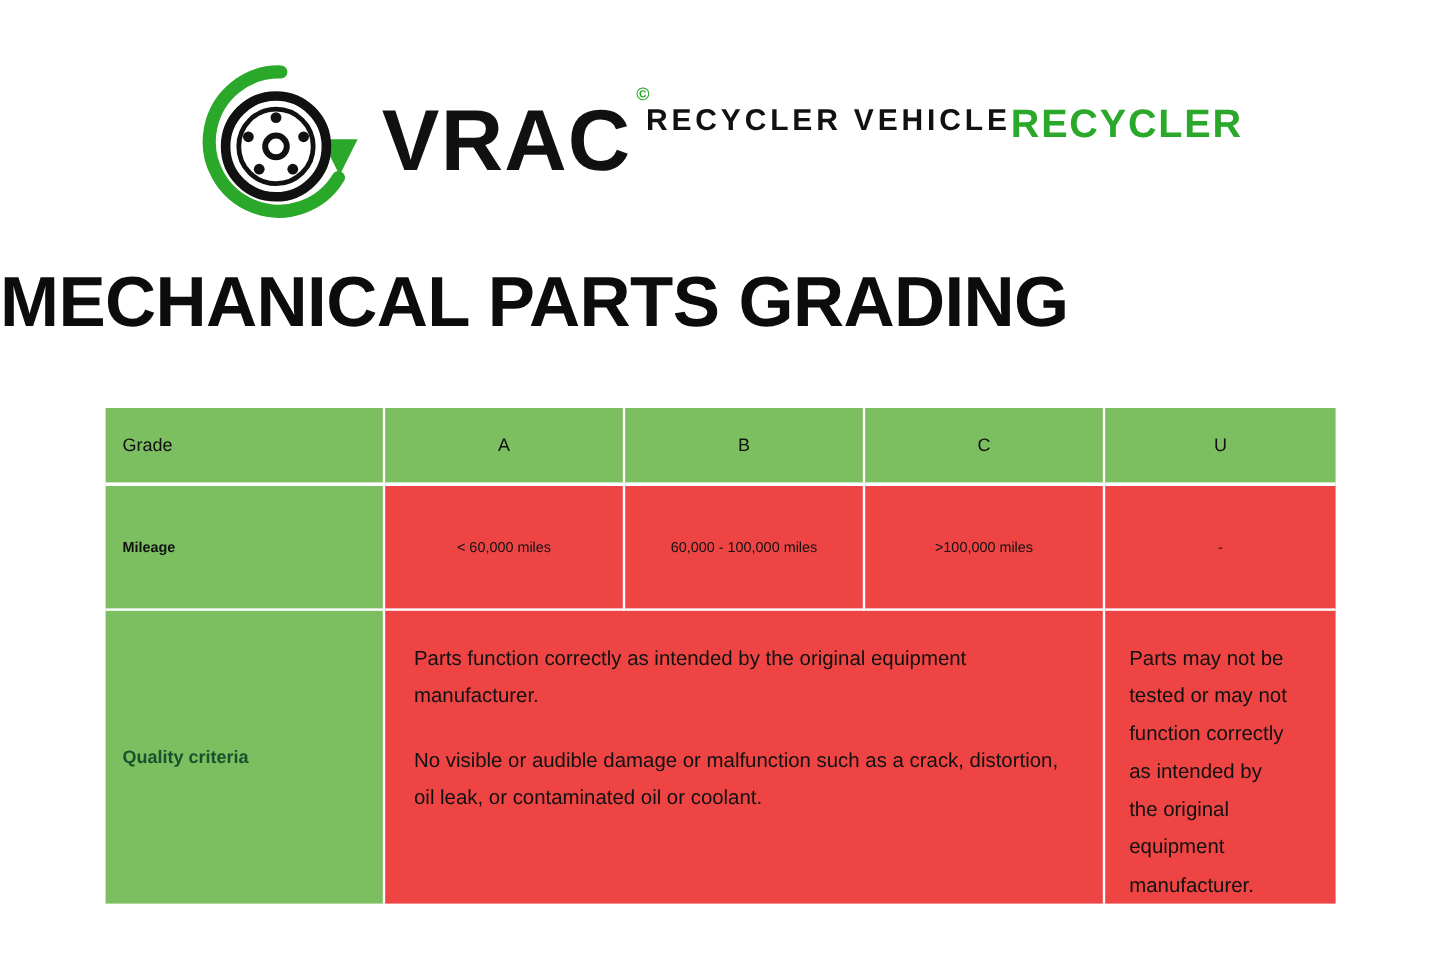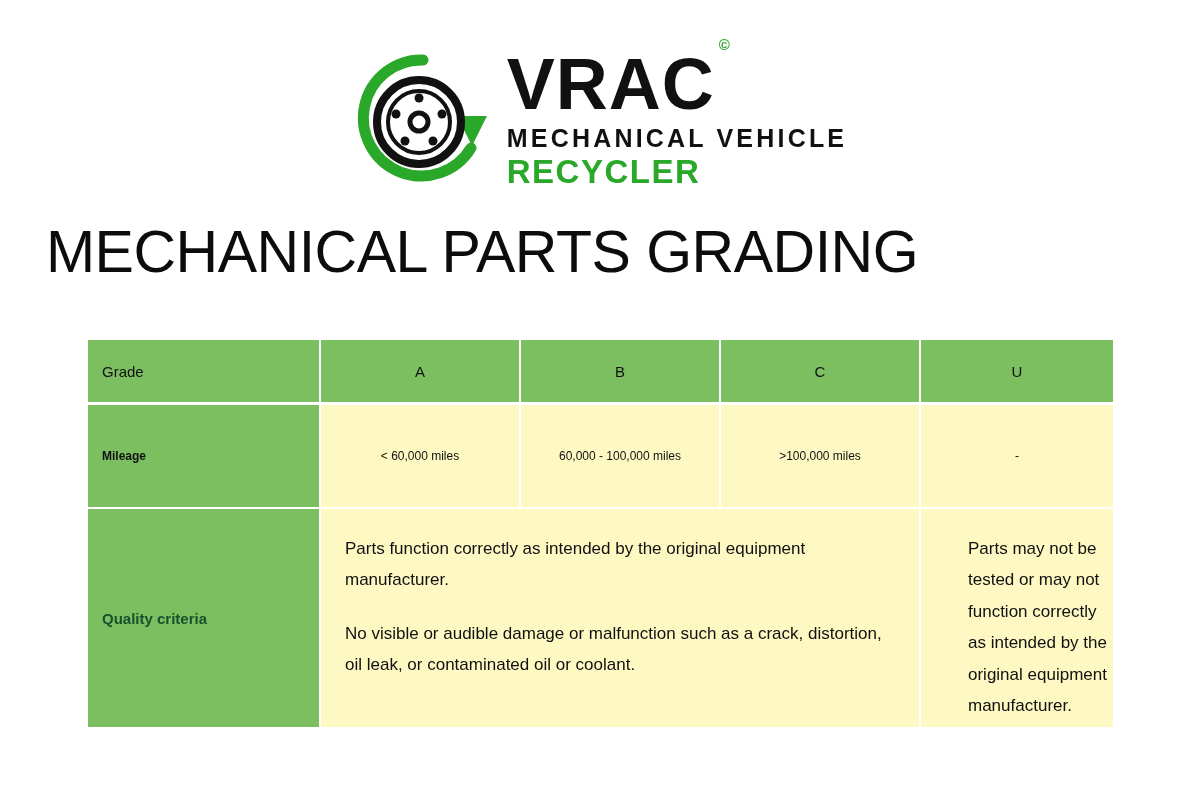--- a/index.html
+++ b/index.html
@@ -37,21 +37,21 @@
     gap: 14px;
   }
   .logo-mark {
     width: 140px;
     height: 140px;
     flex: 0 0 140px;
     position: relative;
   }
   .logo-text {
     display: flex;
-    flex-direction: column;
+    flex-direction: row;
     justify-content: center;
     line-height: 1;
   }
   .logo-vrac {
     font-family: "Liberation Sans", sans-serif;
     font-weight: bold;
     font-size: 72px;
     letter-spacing: 1px;
     color: #111111;
     position: relative;
@@ -80,23 +80,23 @@
     color: #2aa82a;
     margin-top: 4px;
   }
 
   
   .doc-title {
     position: absolute;
     top: 218px;
     left: 0;
     width: 964px;
-    text-align: center;
+    text-align: left;
     font-family: "Liberation Sans", sans-serif;
-    font-weight: normal;
+    font-weight: bold;
     font-size: 59px;
     letter-spacing: -0.5px;
     color: #0c0c0c;
   }
 
   
   .grading-table {
     position: absolute;
     left: 88px;
     top: 340px;
@@ -134,45 +134,44 @@
   }
   .row-mileage td:last-child { border-right: none; }
   .label-cell {
     background: #7cbf60;
     font-weight: bold;
     font-size: 15px;
     text-align: left !important;
     padding-left: 14px !important;
     color: #14532d;
   }
-  .tint-cell { background: #fef9c3; }
+  .tint-cell { background: #ef4444; }
 
   .row-quality td {
     height: 218px;
     vertical-align: top;
     border-right: 2px solid #ffffff;
     border-top: 2px solid #ffffff;
   }
   .row-quality td:last-child { border-right: none; }
   .row-quality td.label-cell {
     vertical-align: middle;
   }
   .qual-body {
     padding: 24px 30px 0 24px;
     font-size: 17px;
     line-height: 1.85;
     color: #111111;
   }
   .qual-body p { margin: 0 0 22px 0; }
   .qual-u {
-    padding: 24px 4px 0 20px;
+    padding: 24px 36px 0 20px;
     font-size: 17px;
     line-height: 1.85;
     color: #111111;
-    margin-left: 27px;
   }
   .qual-u p { margin: 0; }
 </style>
 </head>
 <body>
 
 <div class="page">
 
   <div class="logo-block">
     <div class="logo-inner">
@@ -187,21 +186,21 @@
           <circle cx="66" cy="74" r="9" fill="none" stroke="#111111" stroke-width="5"></circle>
           <circle cx="66" cy="50" r="4.5" fill="#111111"></circle>
           <circle cx="89" cy="66" r="4.5" fill="#111111"></circle>
           <circle cx="80" cy="93" r="4.5" fill="#111111"></circle>
           <circle cx="52" cy="93" r="4.5" fill="#111111"></circle>
           <circle cx="43" cy="66" r="4.5" fill="#111111"></circle>
         </svg>
       </div>
       <div class="logo-text">
         <div class="logo-vrac"><span>VRAC</span><span class="logo-copy">©</span></div>
-        <div class="logo-certified">MECHANICAL VEHICLE</div>
+        <div class="logo-certified">RECYCLER VEHICLE</div>
         <div class="logo-recycler">RECYCLER</div>
       </div>
     </div>
   </div>
 
   <div class="doc-title">MECHANICAL PARTS GRADING</div>
 
   <table class="grading-table">
     <colgroup>
       <col style="width:232px">

